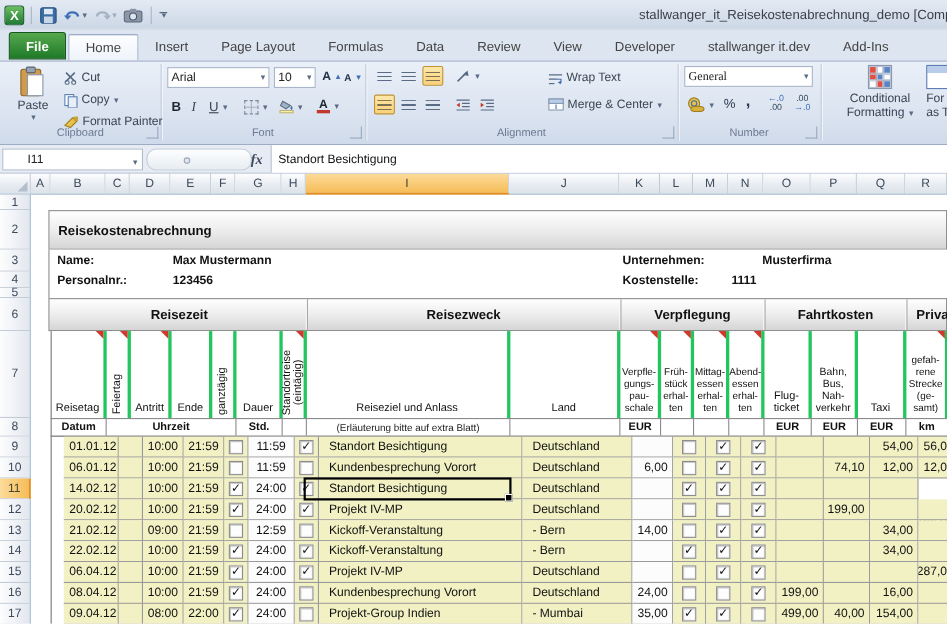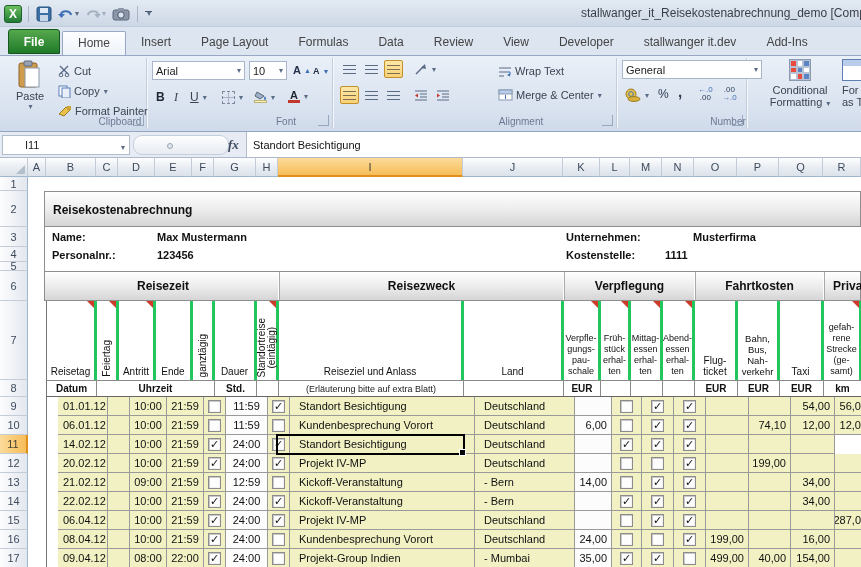--- a/index.html
+++ b/index.html
@@ -27,21 +27,21 @@
     display:flex; align-items:center; justify-content:center; font-size:12px; }
   .tabs { position:absolute; left:62px; top:4px; height:24px; display:flex; }
   .tab { padding:4px 15px 0 15px; font-size:12px; color:#444; height:24px; }
   .tab.active { background:linear-gradient(#fdfeff,#eef3fa); border:1px solid #97a7c4; border-bottom:none;
     border-radius:2px 2px 0 0; color:#2f3razor642; }
 
   
   .ribbon { position:absolute; left:0; top:55px; width:861px; height:77px;
     background:linear-gradient(#eaf0f8,#d9e2ef 70%,#cfdaea); border-top:1px solid #97a7c4; border-bottom:1px solid #93a4be; }
   .gsep { position:absolute; top:2px; height:70px; width:1px; background:#c3cddc; box-shadow:1px 0 0 #f4f7fb; }
-  .glabel { position:absolute; top:60px; font-size:10px; color:#6b7a93; text-align:center;margin-left:47px; }
+  .glabel { position:absolute; top:60px; font-size:10px; color:#6b7a93; text-align:center; }
   .launch { position:absolute; top:59px; width:11px; height:11px; border-left:1px solid #8b9bb4; border-bottom:1px solid #8b9bb4; transform:rotate(-90deg); opacity:.8; }
   .bigbtn { position:absolute; display:flex; flex-direction:column; align-items:center; font-size:11px; color:#3b4453; }
   .smbtn { position:absolute; display:flex; align-items:center; gap:3px; font-size:11px; color:#3b4453; height:18px; }
   .combo { position:absolute; background:#fff; border:1px solid #a9b6c9; height:19px; display:flex; align-items:center;
     padding:0 3px; font-size:11px; color:#222; justify-content:space-between; }
   .tgl { display:flex; align-items:center; justify-content:center; width:19px; height:18px; border-radius:2px; }
   .tgl.on { background:linear-gradient(#fde8a9,#f9d177); border:1px solid #c2912c; }
   .bars { display:inline-block; width:13px; height:9px;
     background:repeating-linear-gradient(#5a6b85 0 1px,transparent 1px 4px); }
   .bars.b2 { background:repeating-linear-gradient(#7c6f52 0 1px,transparent 1px 4px); }
@@ -315,21 +315,21 @@
           <rect x="1" y="1" width="13" height="10" fill="#fff" stroke="#8899b0"></rect>
           <rect x="1" y="1" width="13" height="4" fill="#b9cdeb" stroke="#8899b0"></rect>
           <path d="M7.5 6 L7.5 10" stroke="#3f6fb5"></path>
         </svg>
       <span>Merge &amp; Center</span>
       <span class="dd">▾</span>
     </div>
     <div class="glabel" style="left:332px;width:284px;">Alignment</div>
     <div class="launch" style="left:602px;"></div>
 
-    <div class="combo" style="left:622px;top:4px;width:140px;">
+    <div class="combo" style="left:622px;top:4px;width:117px;font-family:Liberation Serif, serif;">
       <span>General</span>
         <span class="dd">▾</span>
     </div>
     <div class="smbtn" style="left:624px;top:30px;">
       <svg width="17" height="14">
           <circle cx="7" cy="6" r="5" fill="#e9c24d" stroke="#9c7c1c"></circle>
           <circle cx="7" cy="6" r="2.4" fill="none" stroke="#3f6fb5"></circle>
           <ellipse cx="10" cy="11" rx="6" ry="2.4" fill="#d9b13b" stroke="#9c7c1c"></ellipse>
         </svg>
       <span class="dd">▾</span>

